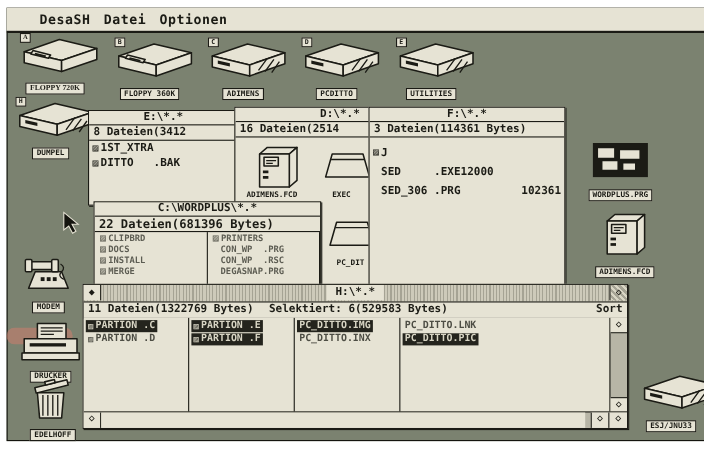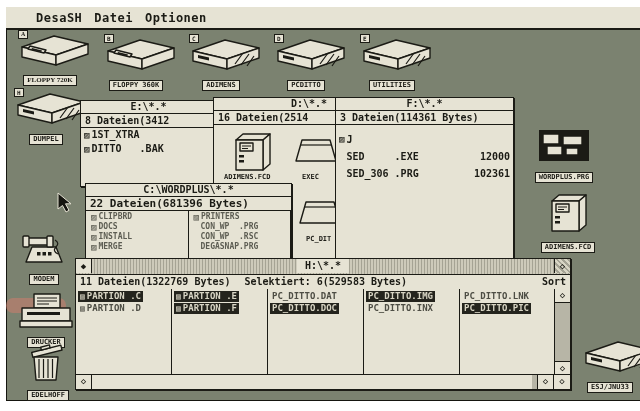--- a/index.html
+++ b/index.html
@@ -254,21 +254,21 @@
   </div>
 
   <div class="win" style="left:335px;top:97px;width:177px;height:163px;">
     <div class="tbar">F:\*.*</div>
     <div class="ibar"><span>3 Dateien(114361 Bytes)</span></div>
     <div style="padding-top:6px;">
       <div class="drow" style="line-height:17px;justify-content:space-between;">
         <span style="display:flex;"><span class="mk">▨</span><span>J</span></span>
         <span></span>
       </div>
-      <div class="drow" style="line-height:17px;justify-content:space-between;">
+      <div class="drow" style="line-height:17px;">
         <span style="display:flex;"><span class="mk" style="visibility:hidden;">▨</span><span>SED     .EXE</span></span>
         <span>12000</span>
       </div>
       <div class="drow" style="line-height:17px;justify-content:space-between;">
         <span style="display:flex;"><span class="mk" style="visibility:hidden;">▨</span><span>SED_306 .PRG</span></span>
         <span>102361</span>
       </div>
     </div>
   </div>
 
@@ -305,24 +305,20 @@
     <div class="hbody">
       <div class="hcol">
         <div class="hfile sel"><span class="mk">▨</span><span>PARTION .C</span></div>
         <div class="hfile norm"><span class="mk">▨</span><span>PARTION .D</span></div>
       </div>
       <div class="hcol">
         <div class="hfile sel"><span class="mk">▨</span><span>PARTION .E</span></div>
         <div class="hfile sel"><span class="mk">▨</span><span>PARTION .F</span></div>
       </div>
       <div class="hcol">
-        <div class="hfile norm"><span>PC_DITTO.DAT</span></div>
-        <div class="hfile sel"><span>PC_DITTO.DOC</span></div>
-      </div>
-      <div class="hcol">
         <div class="hfile sel"><span>PC_DITTO.IMG</span></div>
         <div class="hfile norm"><span>PC_DITTO.INX</span></div>
       </div>
       <div class="hcol" style="border-right:none;">
         <div class="hfile norm"><span>PC_DITTO.LNK</span></div>
         <div class="hfile sel"><span>PC_DITTO.PIC</span></div>
       </div>
     </div>
     <div class="vscroll">
       <div class="varrow up">◇</div>

